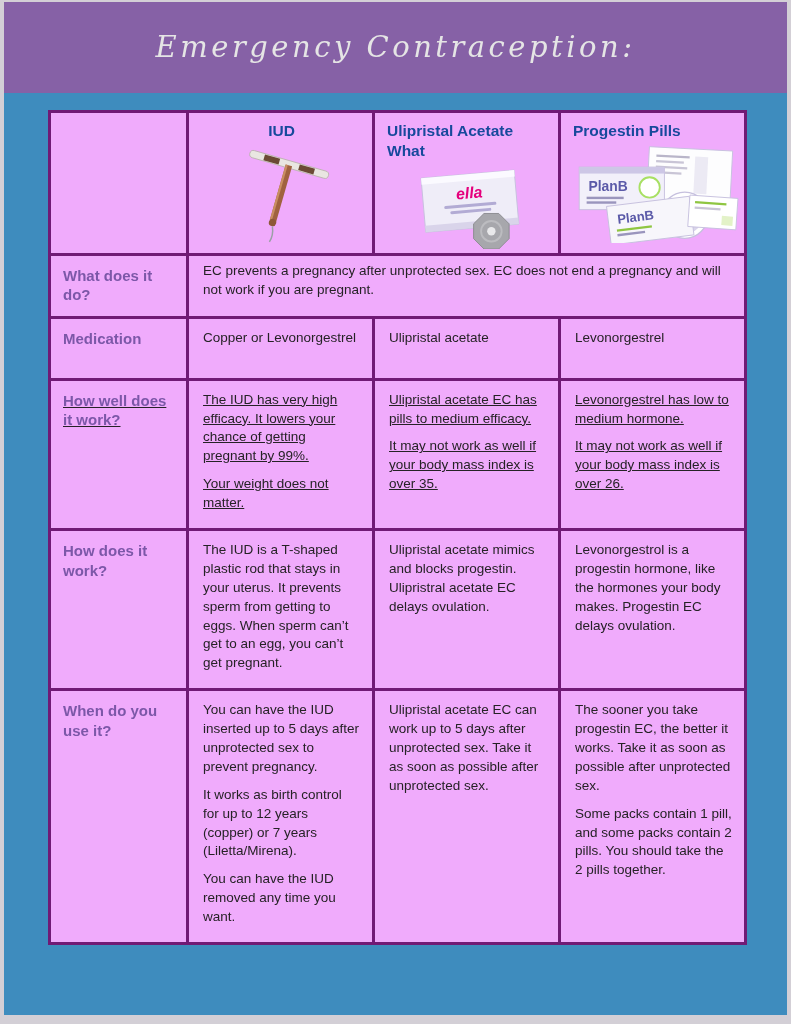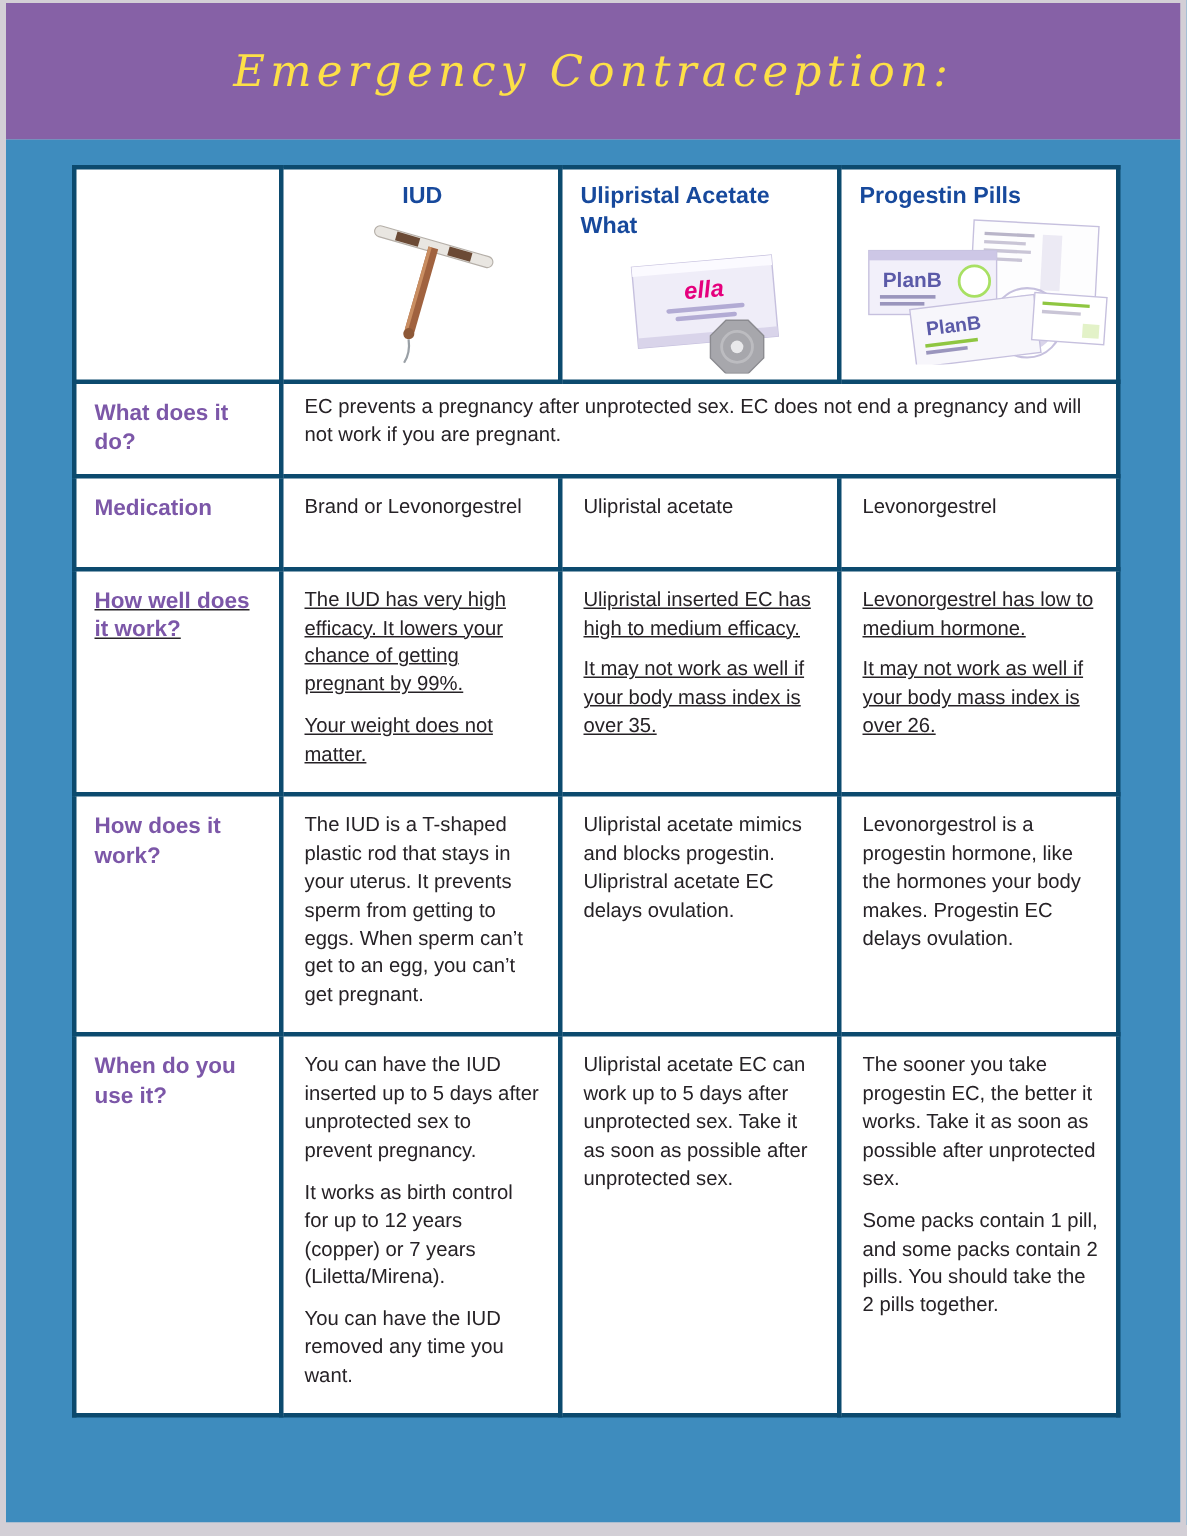--- a/index.html
+++ b/index.html
@@ -13,32 +13,32 @@
   }
   .inner { width:100%; height:100%; display:flex; flex-direction:column; overflow:hidden; }
   .titlebar {
     height:91px; flex:none;
     background:#8661a6;
     display:flex; flex-direction:column; justify-content:center; align-items:center;
   }
   .title-line {
     font-family:"DejaVu Serif", serif;
     font-style:italic; font-weight:400;
-    color:#fde047; font-size:29px; line-height:41px; letter-spacing:3.5px;
+    color:#e5e5e5; font-size:29px; line-height:41px; letter-spacing:3.5px;
     white-space:nowrap;
   }
   .content { flex:1; background:#3e8cbe; display:flex; flex-direction:column; }
   table.ec {
     border-collapse:collapse; table-layout:fixed;
     width:696px; margin:17px 0 0 44px; flex:none;
   }
   table.ec col.c-label { width:138px; }
   table.ec col.c-data  { width:186px; }
   table.ec td, table.ec th {
-    border:3px solid #0c4a6e; background:#ffffff;
+    border:3px solid #701a75; background:#f0abfc;
     vertical-align:top; text-align:left;
   }
   td.spacer { background:transparent; border-color:#3e8cbe; }
   tr.h-head  { height:137px; }
   tr.h-r0 { height:47px; }
   tr.h-r1 { height:63px; }
   tr.h-r2 { height:62px; }
   tr.h-r3 { height:62px; }
   tr.h-r4 { height:131px;text-decoration:underline; }
   tr.h-r5 { height:143px;margin-top:24px; }
@@ -157,39 +157,39 @@
           <tr class="h-r1">
             <th class="rowlabel">What does it do?</th>
             <td class="body span-cell" colspan="3">
               <p><b>EC prevents</b> a pregnancy after unprotected sex. EC does <b>not</b> end a pregnancy and will <b>not</b> work if you are pregnant.</p>
             </td>
           </tr>
 
           <tr class="h-r2">
             <th class="rowlabel">Medication</th>
             <td class="body">
-              <p>Brand or Levonorgestrel</p>
+              <p>Copper or Levonorgestrel</p>
             </td>
             <td class="body">
               <p>Ulipristal acetate</p>
             </td>
             <td class="body">
               <p>Levonorgestrel</p>
             </td>
           </tr>
 
 
           <tr class="h-r4">
             <th class="rowlabel">How well does it work?</th>
             <td class="body">
               <p>The IUD has very high efficacy. It lowers your chance of getting pregnant by 99%.</p>
               <p>Your weight does not matter.</p>
             </td>
             <td class="body">
-              <p>Ulipristal inserted EC has high to medium efficacy.</p>
+              <p>Ulipristal acetate EC has pills to medium efficacy.</p>
               <p>It may not work as well if your body mass index is over 35.</p>
             </td>
             <td class="body">
               <p>Levonorgestrel has low to medium hormone.</p>
               <p>It may not work as well if your body mass index is over 26.</p>
             </td>
           </tr>
 
           <tr class="h-r5">
             <th class="rowlabel">How does it work?</th>

